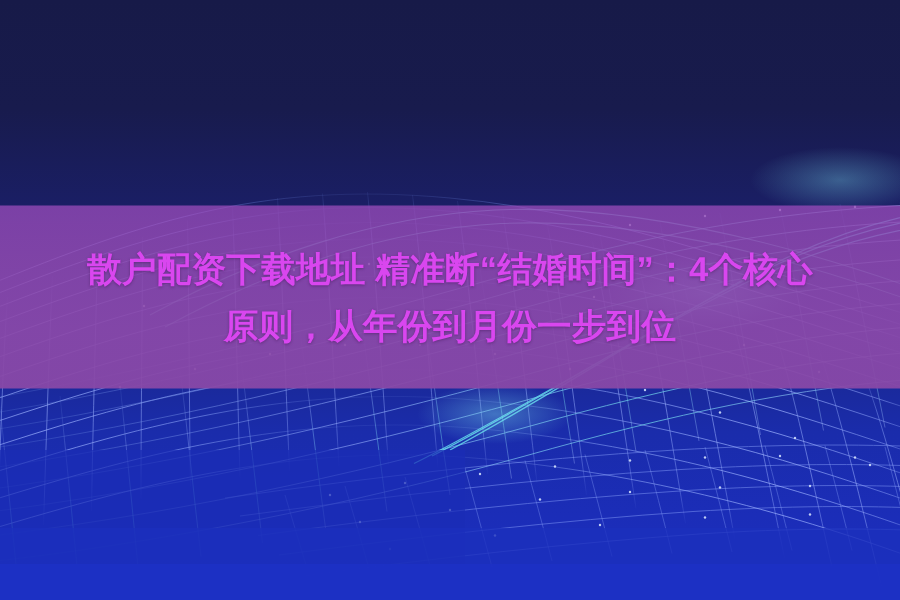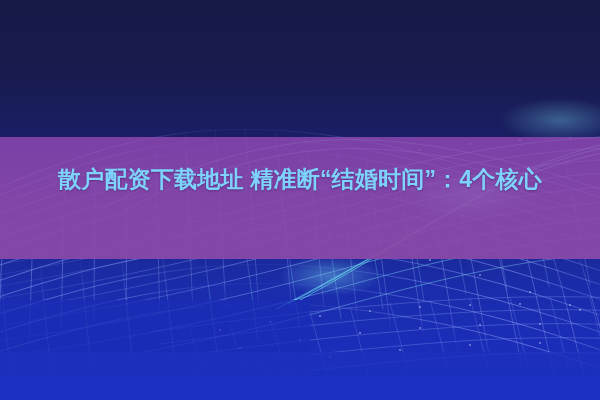--- a/index.html
+++ b/index.html
@@ -57,21 +57,21 @@
         rgba(136,72,167,0.95) 100%);
   }
 
   
   .headline {
     position: absolute;
     left: 0;
     right: 0;
     top: 160px;
     text-align: center;
-    color: #7dd3fc;
+    color: #d946ef;
     font-weight: 700;
     font-size: 23px;
     line-height: 38px;
     letter-spacing: 0.2px;
     text-shadow: 0 1px 2px rgba(60,20,80,0.45);
     padding: 0 8px;
     box-sizing: border-box;
     white-space: normal;
   }
   .headline .ln { display: block; }
@@ -267,15 +267,16 @@
         <rect x="-10" y="376" width="620" height="36" fill="#1d31c4" opacity="0.9"></rect>
 
       </g>
     </svg>
   </div>
 
   <div class="purple-band tint"></div>
 
   <div class="headline">
     <span class="ln">散户配资下载地址 精准断“结婚时间”：4个核心</span>
+    <span class="ln">原则，从年份到月份一步到位</span>
   </div>
 
 </div>
 
 </body></html>

